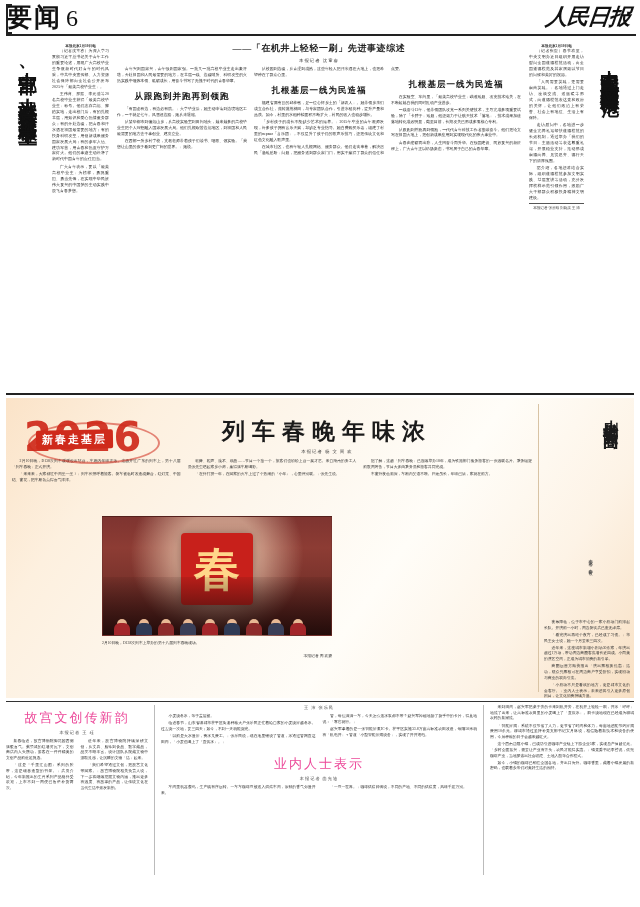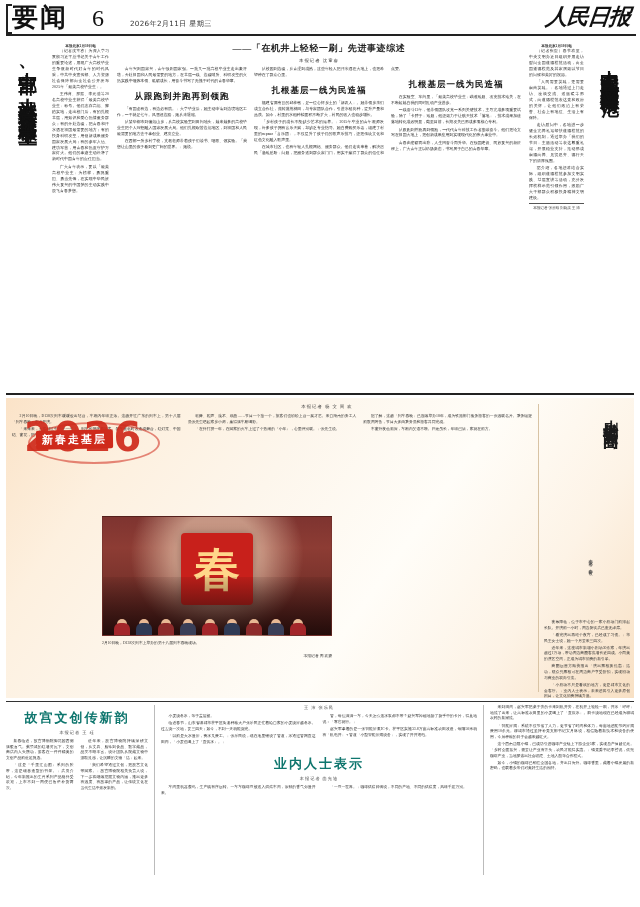--- a/index.html
+++ b/index.html
@@ -12,21 +12,21 @@
   }
   .page { position: relative; width: 640px; height: 907px; background:#fff; }
 
   
   .masthead {
     position: relative;
     height: 38px;
     padding: 2px 8px 0 6px;
     display: flex; align-items: flex-start;
   }
-  .mh-left { display:flex; align-items: baseline; gap: 20px; position: relative; padding-left: 6px;}
+  .mh-left { display:flex; align-items: baseline; gap: 0; position: relative; padding-left: 0;}
   .mh-bracket {
     position: absolute; left: 0; top: 2px;
     width: 6px; height: 30px;
     border-left: 2px solid #222; border-top: 2px solid #222; border-bottom: 2px solid #222;
   }
   .mh-section {
     font-family: "DejaVu Sans", sans-serif;
     font-weight: bold; font-size: 26px; letter-spacing: 2px; line-height: 30px;
     color: #111;
   }
@@ -195,41 +195,40 @@
   .feat-right-body p { text-indent:2em; margin-bottom:1.5px;}
 
   
   .bottom-block { display:flex; margin: 3px 6px 0 6px; gap: 0; height: 170px; }
   .bcol { min-width:0; }
   .bcol-1 { flex: 0 0 148px; padding-right: 6px; }
   .bcol-2 { flex: 1 1 auto; padding: 0 6px; border-left: 1px solid #bbb; border-right: 1px solid #bbb;}
   .bcol-3 { flex: 0 0 150px; padding-left: 6px; }
 
   .b-head {
-    font-family: "DejaVu Sans", sans-serif; font-weight: bold;
-    font-size: 13px; letter-spacing: 2px; text-align:center; color:#0f766e;
+    font-family: "DejaVu Sans", sans-serif; font-weight: normal;
+    font-size: 13px; letter-spacing: 2px; text-align:center; color:#ec4899;
     margin: 4px 0 3px 0;
   }
   .b-byline { font-size: 4.2px; text-align:center; color:#444; margin-bottom: 4px; letter-spacing: 1px;}
   .cols2 { column-count: 2; column-gap: 7px; font-size: 3.8px; line-height:1.5; text-align: justify; color:#2f2f2f;}
   .cols2 p { text-indent: 2em; margin-bottom: 1.5px;}
   .cols1 { font-size: 3.8px; line-height:1.5; text-align: justify; color:#2f2f2f;}
   .cols1 p { text-indent: 2em; margin-bottom: 1.5px;}
 </style>
 </head>
 <body>
 
 <div class="page">
 
   <div class="masthead">
     <div class="mh-left">
       <div class="mh-bracket"></div>
       <div class="mh-section">要闻</div>
       <div class="mh-pagenum">6</div>
-      <div class="mh-date">2026年2月11日  星期三</div>
     </div>
     <div class="mh-right">人民日报</div>
     <div class="mh-rule"></div>
   </div>
 
   <div class="top-block">
 
     <div class="left-headline-wrap">
       <div class="vert-head">中宣部、人社部联合发布「最美高校毕业生」</div>
     </div>
@@ -288,20 +287,21 @@
   <div class="feature">
 
     <div class="feat-main">
 
       <div class="logo-badge">
         <div class="logo-ring"></div>
         <div class="logo-year">2026</div>
         <div class="logo-stamp">新春走基层</div>
       </div>
 
+      <div class="feat-headline">列车春晚年味浓</div>
       <div class="feat-byline">本报记者  杨  文  周  欢</div>
 
       <div class="feat-cols">
         <p>2月10日晚，D138次列车缓缓驶出站台，车厢内年味正浓。这趟开往广东的列车上，第十八届「列车春晚」正式开演。</p>
         <p>「来来来，大家都往中间坐一坐！」列车长招呼着旅客。餐车被临时改造成舞台，红灯笼、中国结、窗花，把车厢装点得喜气洋洋。</p>
         <p>歌舞、相声、魔术、戏曲……节目一个接一个，旅客们也纷纷上台一展才艺。来自湖南的务工人员张先生唱起家乡小调，赢得满车厢喝彩。</p>
         <p>「在外打拼一年，在回家的火车上过了个热闹的『小年』，心里特别暖。」张先生说。</p>
         <p>据了解，这趟「列车春晚」已连续举办18年，成为铁路部门服务旅客的一张温暖名片。乘务组提前数周筹备，节目大多由乘务员和旅客共同完成。</p>
         <p>车窗外夜色渐深，车厢内笑语不断。归途虽长，年味已浓，家就在前方。</p>
       </div>

